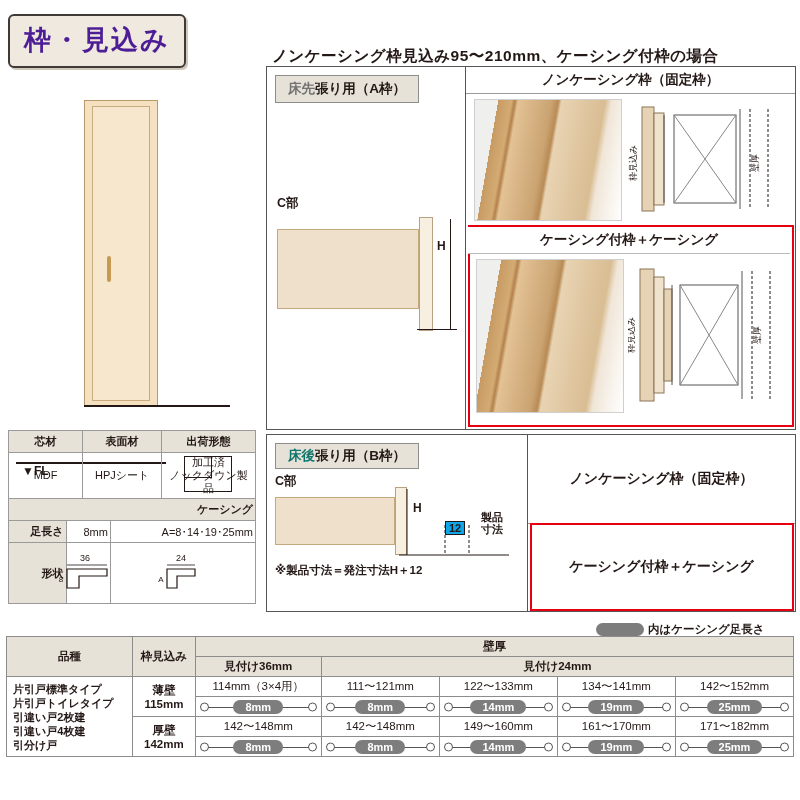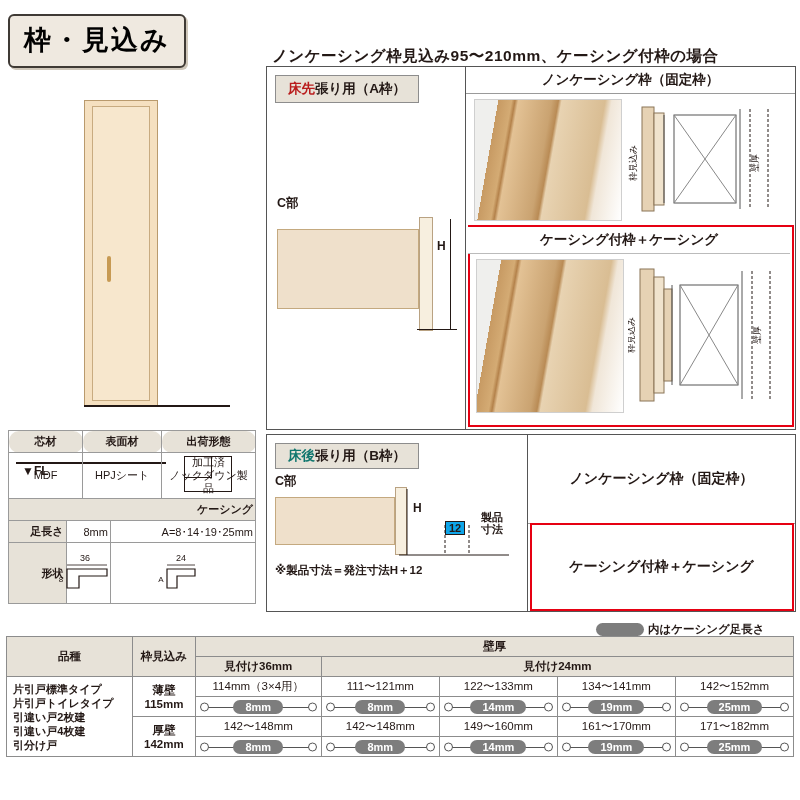--- a/index.html
+++ b/index.html
@@ -14,21 +14,21 @@
   .page{position:relative;width:800px;height:800px;}
 
   
   .badge{
     position:absolute;left:8px;top:14px;
     background:#efe9e0;
     border:2px solid #3f3a35;
     border-radius:6px;
     padding:6px 14px 8px 14px;
     font-size:27px;font-weight:bold;letter-spacing:2px;
-    color:#000000;
+    color:#4c1d95;
     box-shadow:2px 2px 0 #cfc7ba;
   }
   .hdr-title{
     position:absolute;left:272px;top:46px;
     font-size:15.5px;font-weight:bold;letter-spacing:0.5px;
   }
 
   
   .left-ill{position:absolute;left:6px;top:78px;width:250px;height:345px;}
   .door-outer{
@@ -66,21 +66,21 @@
   }
 
   
   .mat-table{
     position:absolute;left:8px;top:430px;width:248px;
     border-collapse:collapse;font-size:11px;
   }
   .mat-table td,.mat-table th{
     border:1px solid #9a9a9a;text-align:center;padding:3px 2px;
   }
-  .mat-table th{background:#e7e2d8;font-weight:bold;border-radius:10px;}
+  .mat-table th{background:#e7e2d8;font-weight:bold;}
   .mat-table .tall{height:34px;line-height:13px;}
 
   
   .cas-table{
     position:absolute;left:8px;top:498px;width:248px;
     border-collapse:collapse;font-size:11px;
   }
   .cas-table td,.cas-table th{
     border:1px solid #9a9a9a;text-align:right;padding:3px 2px;
   }
@@ -96,21 +96,21 @@
   }
   .panelA-left{
     position:absolute;left:0;top:0;width:198px;height:100%;
     border-right:1.5px solid #555;
   }
   .tabA{
     position:absolute;left:8px;top:8px;
     background:#e7e2d8;border:1px solid #8d8d8d;
     padding:4px 12px;font-size:13.5px;font-weight:bold;
   }
-  .tabA .red{color:#b91c1c;}
+  .tabA .red{color:#737373;}
   .cpart-lbl-2{position:absolute;left:10px;top:128px;font-size:12.5px;font-weight:bold;}
   .secA-block{
     position:absolute;left:10px;top:162px;width:140px;height:78px;
     background:#efe0cb;border:1px solid #c4a97f;
   }
   .secA-frame{
     position:absolute;left:152px;top:150px;width:12px;height:112px;
     background:#f7efdf;border:1px solid #b9a282;
   }
   .secA-line{

